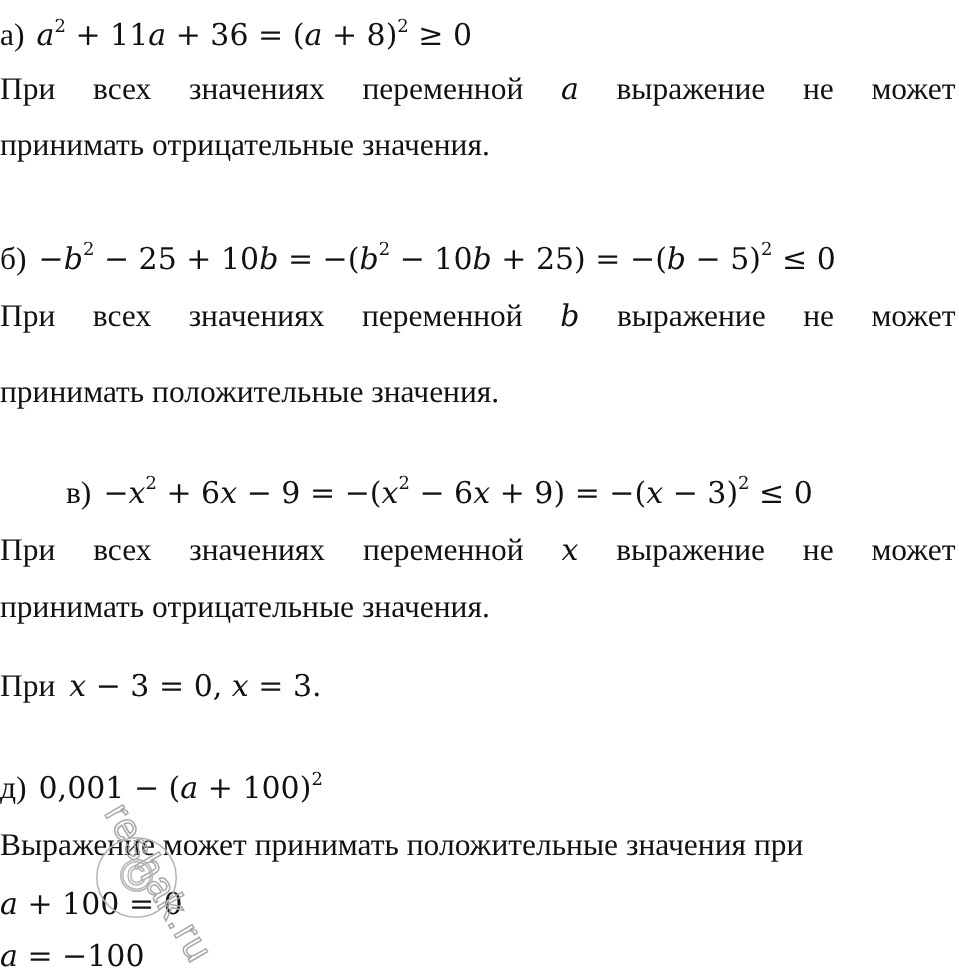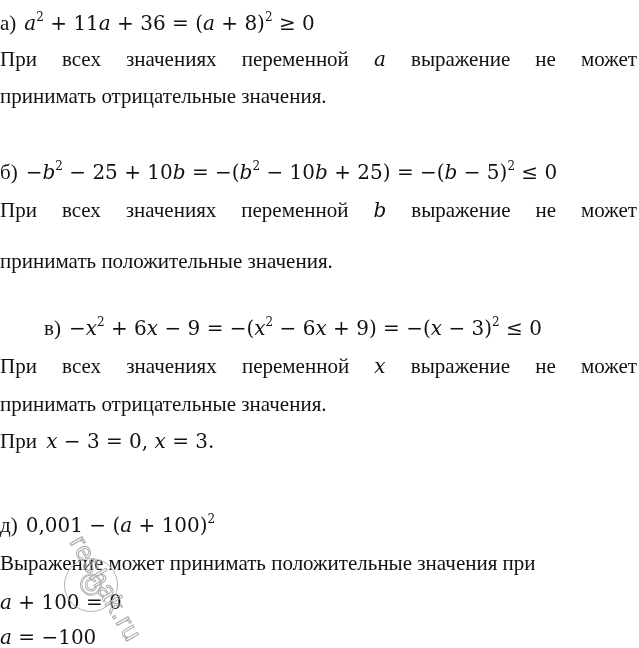--- a/index.html
+++ b/index.html
@@ -113,21 +113,21 @@
   <span>При</span>
   <span>всех</span>
   <span>значениях</span>
   <span>переменной</span>
   <i class="math">x</i>
   <span>выражение</span>
   <span>не</span>
   <span>может</span>
 </div>
 <div class="line" style="top:391px;">принимать отрицательные значения.</div>
-<div class="line" style="top:428px;text-align:center;">
+<div class="line" style="top:444px;text-align:center;">
   <span>При</span>
   <span class="math" style="margin-left:4px;"><i>x</i><span> − 3 = 0, </span><i>x</i><span> = 3.</span></span>
 </div>
 
 <div class="line math" style="top:512px;">
   <span class="label" style="font-family:'Liberation Serif',serif;font-size:21px;">д)</span><span>0,001 − (</span><i>a</i><span> + 100)</span><sup>2</sup>
 </div>
 <div class="line" style="top:550px;">Выражение может принимать положительные значения при</div>
 <div class="line math" style="top:589px;">
   <i>a</i><span> + 100 = 0</span>

